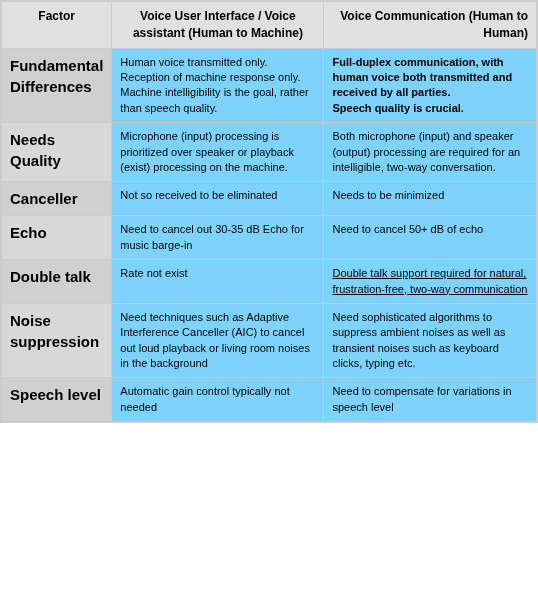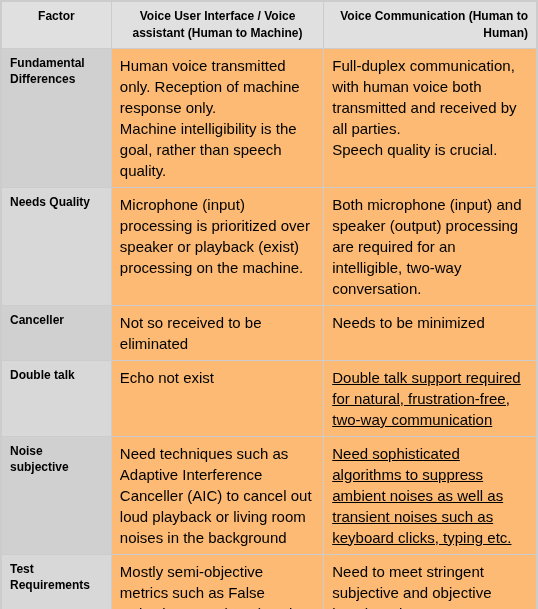--- a/index.html
+++ b/index.html
@@ -47,67 +47,72 @@
     }
     tbody tr:nth-child(even) td:first-child {
       background: #d8d8d8;
       font-weight: bold;
     }
     tbody td:first-child {
       background: #c8c8c8;
       font-weight: bold;
     }
     tbody td {
-      background: #fdba74;
-      font-size: 15px;
+      background: #7dd3fc;
+      font-size: 11px;
     }
     tbody td:first-child {
-      font-size: 12px;
+      font-size: 15px;
     }
   </style>
 </head>
 <body>
 
 <div class="table-wrapper">
   <table>
     <thead>
       <tr>
         <th>Factor</th>
         <th>Voice User Interface / Voice assistant (Human to Machine)</th>
         <th>Voice Communication (Human to Human)</th>
       </tr>
     </thead>
     <tbody id="table-body">
     <tr>
           <td>Fundamental Differences</td>
           <td style="white-space: pre-line;">Human voice transmitted only. Reception of machine response only.
 Machine intelligibility is the goal, rather than speech quality.</td>
-          <td style="white-space: pre-line;">Full-duplex communication, with human voice both transmitted and received by all parties.
+          <td style="white-space: pre-line; font-weight: bold;">Full-duplex communication, with human voice both transmitted and received by all parties.
 Speech quality is crucial.</td>
         </tr>
         <tr>
           <td>Needs Quality</td>
           <td style="white-space: pre-line;">Microphone (input) processing is prioritized over speaker or playback (exist) processing on the machine.</td>
           <td style="white-space: pre-line;">Both microphone (input) and speaker (output) processing are required for an intelligible, two-way conversation.</td>
         </tr>
         <tr>
           <td>Canceller</td>
           <td style="white-space: pre-line;">Not so received to be eliminated</td>
           <td style="white-space: pre-line;">Needs to be minimized</td>
         </tr>
         <tr>
+          <td>Echo</td>
+          <td style="white-space: pre-line;">Need to cancel out 30-35 dB Echo for music barge-in</td>
+          <td style="white-space: pre-line;">Need to cancel 50+ dB of echo</td>
+        </tr>
+        <tr>
           <td>Double talk</td>
-          <td style="white-space: pre-line;">Echo not exist</td>
+          <td style="white-space: pre-line;">Rate not exist</td>
           <td style="white-space: pre-line; text-decoration: underline;">Double talk support required for natural, frustration-free, two-way communication</td>
         </tr>
         <tr>
-          <td>Noise subjective</td>
+          <td>Noise suppression</td>
           <td style="white-space: pre-line;">Need techniques such as Adaptive Interference Canceller (AIC) to cancel out loud playback or living room noises in the background</td>
-          <td style="white-space: pre-line; text-decoration: underline;">Need sophisticated algorithms to suppress ambient noises as well as transient noises such as keyboard clicks, typing etc.</td>
+          <td style="white-space: pre-line;">Need sophisticated algorithms to suppress ambient noises as well as transient noises such as keyboard clicks, typing etc.</td>
         </tr>
         <tr>
-          <td>Test Requirements</td>
-          <td style="white-space: pre-line;">Mostly semi-objective metrics such as False Rejection Rate (FRR) and Response Accuracy Rate (RAR)</td>
-          <td style="white-space: pre-line;">Need to meet stringent subjective and objective benchmarks.</td>
+          <td>Speech level</td>
+          <td style="white-space: pre-line;">Automatic gain control typically not needed</td>
+          <td style="white-space: pre-line;">Need to compensate for variations in speech level</td>
         </tr>
       </tbody>
   </table>
 </div>
 
 </body></html>

